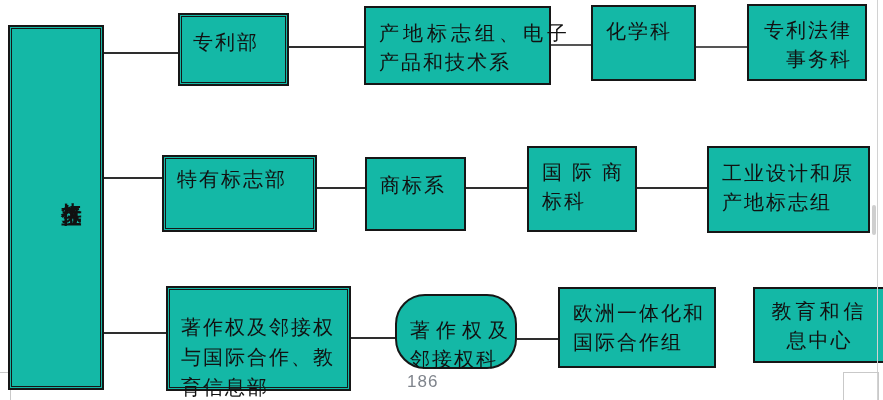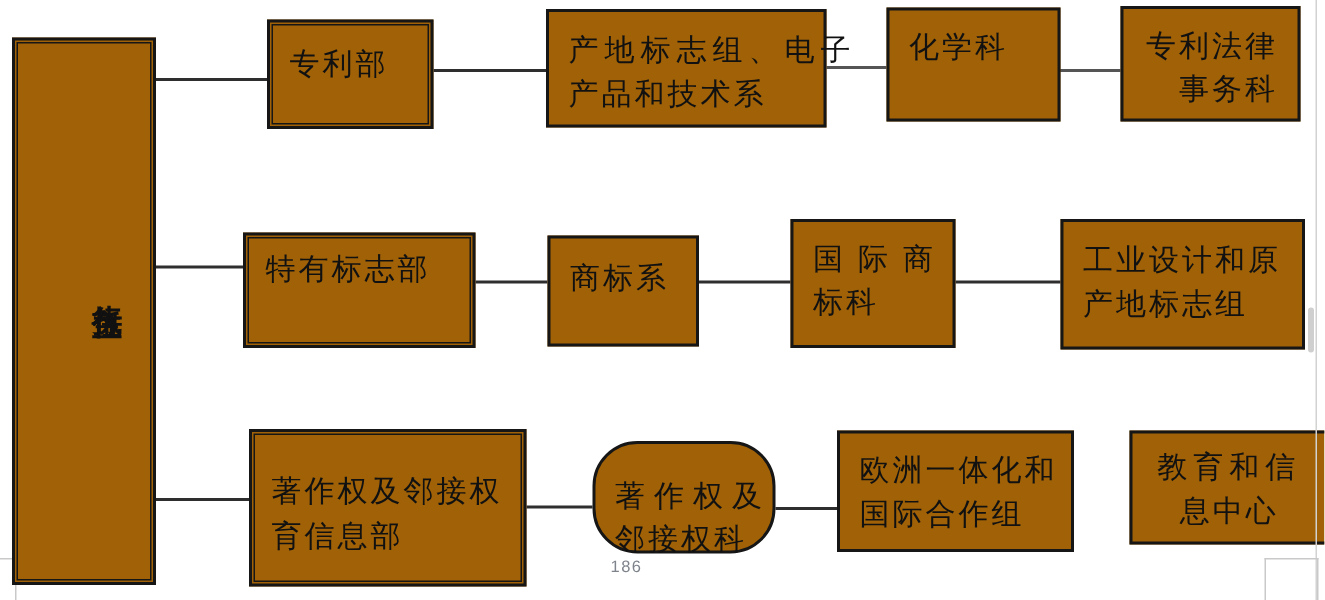--- a/index.html
+++ b/index.html
@@ -2,21 +2,21 @@
 <html><head>
 <meta charset="utf-8">
 <style>
   html,body{margin:0;padding:0;background:#ffffff;}
   .canvas{
     position:relative;width:883px;height:400px;background:#ffffff;overflow:hidden;
     font-family:"DejaVu Sans","Liberation Sans",sans-serif;color:#111;
   }
   
   .box{
-    position:absolute;box-sizing:border-box;background:#a16207;
+    position:absolute;box-sizing:border-box;background:#14b8a6;
     border:2px solid #161616;padding:9px 13px;
     font-size:20px;line-height:29px;letter-spacing:2px;
     font-family:"DejaVu Serif","Liberation Serif",serif;
   }
   .box .ln{display:block;white-space:nowrap;}
   .double{border:2px solid #161616;}
   .double::before{
     content:"";position:absolute;inset:1px;border:1px solid #161616;pointer-events:none;
   }
   .ls-sm{letter-spacing:4px;}
@@ -25,21 +25,21 @@
   
   #b-root{left:8px;top:25px;width:96px;height:365px;}
   #b-root .vtext{
     position:absolute;left:52px;top:160px;
     writing-mode:vertical-rl;text-orientation:upright;
     font-weight:bold;font-size:20px;letter-spacing:1px;line-height:20px;
   }
   
   #b-patent{left:178px;top:13px;width:111px;height:73px;padding-top:13px;}
   #b-mech{left:364px;top:6px;width:187px;height:79px;padding-top:11px;}
-  #b-chem{left:591px;top:5px;width:116px;height:76px;padding-top:10px;}
+  #b-chem{left:591px;top:5px;width:105px;height:76px;padding-top:10px;}
   #b-legal{left:747px;top:4px;width:120px;height:77px;padding-top:10px;text-align:right;}
   
   #b-sign{left:162px;top:155px;width:155px;height:77px;padding-top:8px;}
   #b-tm{left:365px;top:157px;width:101px;height:74px;padding-top:12px;}
   #b-itm{left:527px;top:146px;width:110px;height:86px;padding-top:10px;}
   #b-ind{left:707px;top:146px;width:163px;height:87px;padding-top:11px;}
   
   #b-cpd{left:166px;top:286px;width:185px;height:105px;padding-top:24px;line-height:30px;}
   #b-cps{left:395px;top:294px;width:122px;height:75px;padding-top:20px;border-radius:30px;}
   #b-eu{left:558px;top:287px;width:158px;height:81px;padding-top:10px;}
@@ -58,21 +58,21 @@
   #l10{left:351px;top:337px;width:44px;}
   #l11{left:517px;top:338px;width:41px;}
   
   .page-edge{position:absolute;left:877px;top:0;width:1px;height:400px;background:#d2d2d2;}
   .scroll-notch{position:absolute;left:872px;top:205px;width:4px;height:30px;background:#cfcfcf;border-radius:2px;}
   .corner-box{position:absolute;left:843px;top:372px;width:34px;height:28px;
     border-left:1px solid #c9c9c9;border-top:1px solid #c9c9c9;border-right:1px solid #c9c9c9;}
   .mark-h{position:absolute;left:0;top:372px;width:8px;height:1px;background:#c9c9c9;}
   .mark-v{position:absolute;left:10px;top:390px;width:1px;height:10px;background:#c9c9c9;}
   .page-number{
-    position:absolute;left:407px;top:372px;font-size:11px;color:#7f848c;
+    position:absolute;left:407px;top:372px;font-size:17px;color:#7f848c;
     font-family:"Liberation Sans","DejaVu Sans",sans-serif;letter-spacing:1px;
   }
 </style>
 </head>
 <body>
 
 <div class="canvas">
 
   <div class="box double" id="b-root">
     <span class="vtext">执行主任</span>
@@ -115,20 +115,21 @@
     <span class="ln ls-lg">国际商</span>
     <span class="ln">标科</span>
   </div>
   <div class="box" id="b-ind">
     <span class="ln">工业设计和原</span>
     <span class="ln">产地标志组</span>
   </div>
 
   <div class="box double" id="b-cpd">
     <span class="ln">著作权及邻接权</span>
+    <span class="ln">与国际合作、教</span>
     <span class="ln">育信息部</span>
   </div>
   <div class="box" id="b-cps">
     <span class="ln ls-md">著作权及</span>
     <span class="ln">邻接权科</span>
   </div>
   <div class="box" id="b-eu">
     <span class="ln">欧洲一体化和</span>
     <span class="ln">国际合作组</span>
   </div>

